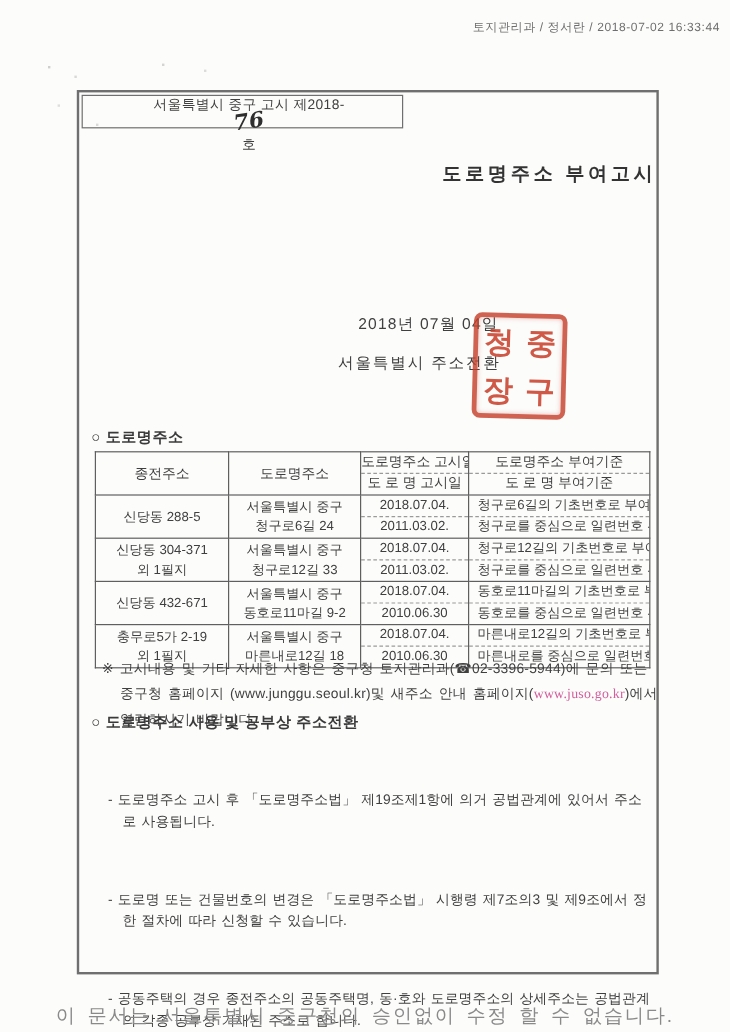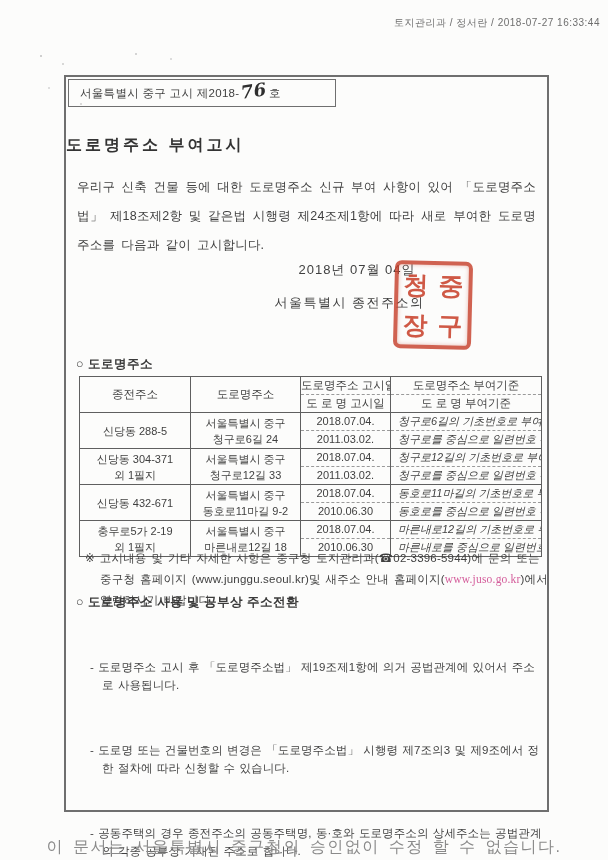--- a/index.html
+++ b/index.html
@@ -24,33 +24,33 @@
   .doc{
     position:absolute;left:64px;top:75px;width:481px;height:733px;
     border:2px solid #6f6f6f;
     background:transparent;
   }
   .notice-box{
     position:absolute;left:2px;top:2px;width:268px;height:28px;
     border:1px solid #6f6f6f;
     display:flex;align-items:center;
     padding-left:11px;box-sizing:border-box;
-    font-size:11.5px;letter-spacing:0.3px;
+    font-size:11.5px;letter-spacing:0.3px;flex-direction:column;
   }
   .hand{
     font-family:"DejaVu Serif",serif;
     font-style:italic;font-weight:bold;
     font-size:18px;line-height:1;
     transform:rotate(-8deg) translateY(-2px);
     display:inline-block;margin:0 2px;
     color:#2e2e2e;
   }
   .title{
     position:absolute;left:0;top:58px;width:100%;
-    margin:0;text-align:left;
+    margin:0;text-align:right;
     font-size:16px;font-weight:bold;letter-spacing:3px;
     color:#333;
   }
   .intro{
     position:absolute;left:11px;top:96px;width:459px;
     margin:0;font-size:12.5px;line-height:29px;
     text-align:justify;word-spacing:2.5px;letter-spacing:0.2px;
   }
   .issue-date{
     position:absolute;left:206px;top:184px;width:170px;
@@ -82,21 +82,21 @@
     border-collapse:collapse;table-layout:fixed;width:462px;
     font-size:11px;color:#3f3f3f;padding-left:44px;
   }
   table.addr th, table.addr td{
     border:1px solid #5f5f5f;padding:0;
     font-weight:normal;text-align:center;vertical-align:middle;
   }
   table.addr thead th{height:30px;font-size:11.5px;}
   .half{height:17px;line-height:17px;overflow:hidden;white-space:nowrap;}
   .half.dash{border-top:1px dashed #9a9a9a;}
-  .basis .half{text-align:right;padding-left:7px;font-style:italic;}
+  .basis .half{text-align:right;padding-left:7px;}
   td.stack{height:34px;}
   td.stack div{line-height:16px;}
   td.stack div:empty{display:none;}
   .link{color:#d45d9b;font-family:Liberation Serif, serif;}
   .note{
     position:absolute;left:19px;top:471px;width:452px;
     font-size:11.5px;line-height:21px;
     padding-left:15px;text-indent:-15px;
     letter-spacing:0.2px;word-spacing:1.5px;
   }
@@ -116,37 +116,36 @@
     position:absolute;left:0;top:837px;width:100%;
     text-align:center;font-size:16px;color:#8a8a8a;
     letter-spacing:1.5px;word-spacing:3px;
   }
 </style>
 </head>
 <body>
 
 <div class="page">
 
-  <div class="scan-info">토지관리과 / 정서란 / 2018-07-27 16:33:44</div>
+  <div class="scan-info">토지관리과 / 정서란 / 2018-07-02 16:33:44</div>
   <div class="specks"></div>
 
   <div class="doc">
 
     <div class="notice-box">
       <span>서울특별시 중구 고시 제2018-</span>
       <span class="hand">76</span>
       <span>호</span>
     </div>
 
     <h1 class="title">도로명주소 부여고시</h1>
 
-    <p class="intro">우리구 신축 건물 등에 대한 도로명주소 신규 부여 사항이 있어 「도로명주소법」 제18조제2항 및 같은법 시행령 제24조제1항에 따라 새로 부여한 도로명주소를 다음과 같이 고시합니다.</p>
 
     <div class="issue-date">2018년 07월 04일</div>
-    <div class="signer">서울특별시 종전주소의</div>
+    <div class="signer">서울특별시 주소전환</div>
 
     <div class="seal">
       <span>청</span>
       <span>중</span>
       <span>장</span>
       <span>구</span>
     </div>
 
     <div class="sec-head addr-head">○ 도로명주소</div>
 

